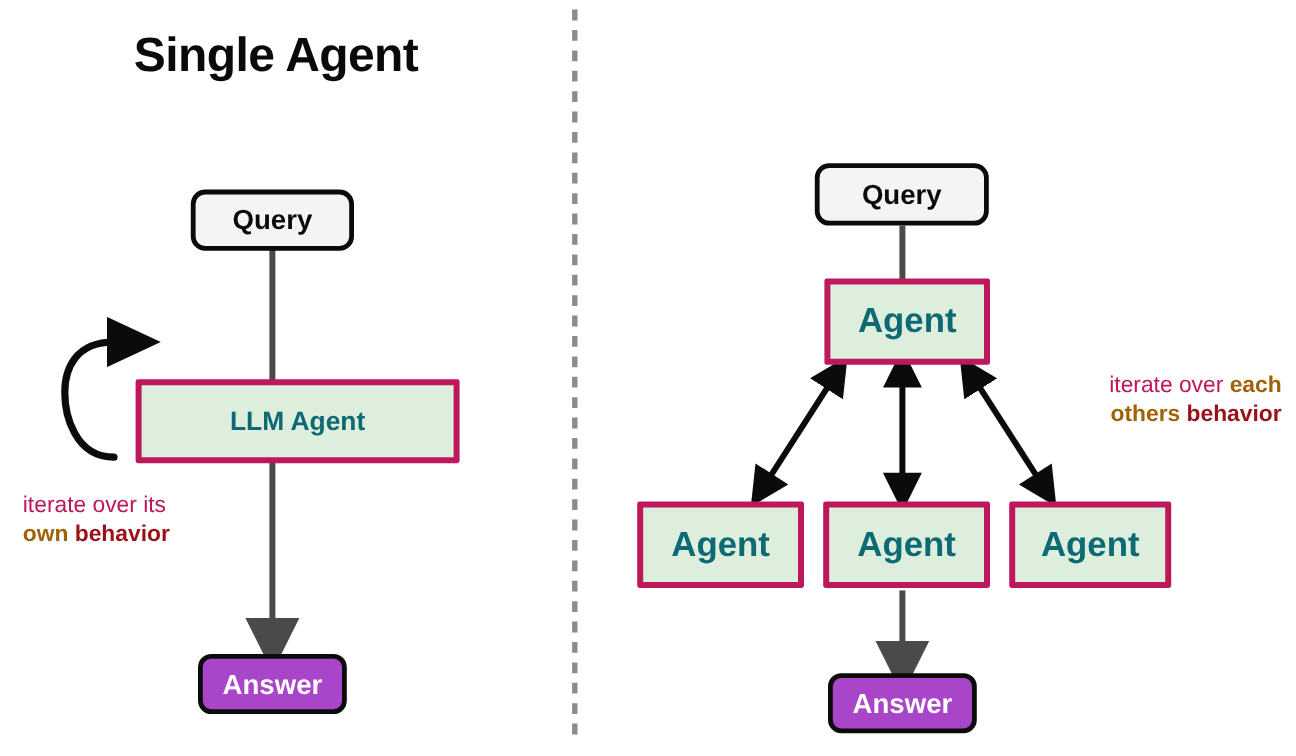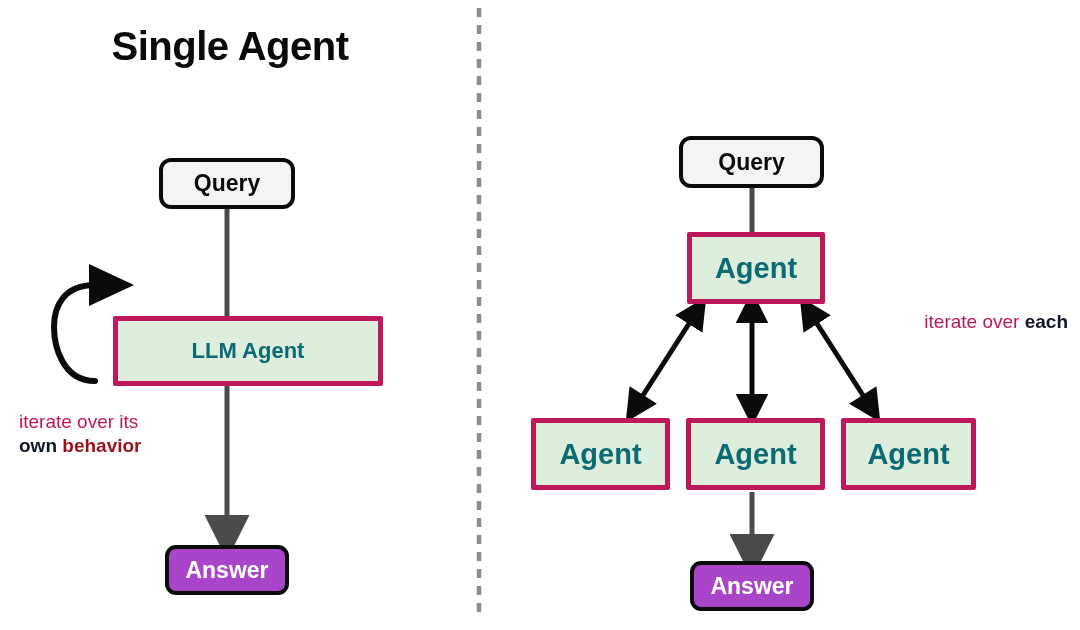--- a/index.html
+++ b/index.html
@@ -67,21 +67,21 @@
     font-size: 23px;
   }
   .annotation {
     position: absolute;
     font-family: "Liberation Sans", sans-serif;
     font-size: 19px;
     line-height: 24px;
     color: #9b1118;
   }
   .annotation .b-black {
-    color: #0f172a;
+    color: #a16207;
     font-weight: bold;
   }
   .annotation .b-red {
     color: #9b1118;
     font-weight: bold;
   }
   .annotation .r-red {
     color: #be185d;
     font-weight: normal;
   }
@@ -173,15 +173,18 @@
   </div>
 
   <div class="node node-answer" style="left:690px; top:561px; width:124px; height:50px;">
     <span>Answer</span>
   </div>
 
   <div class="annotation ann-right" style="left:820px; top:310px; width:248px;">
     <div>
       <span class="r-red">iterate over</span><span>&nbsp;</span><span class="b-black">each</span>
     </div>
+    <div>
+      <span class="b-black">others</span><span>&nbsp;</span><span class="b-red">behavior</span>
+    </div>
   </div>
 
 </div>
 
 </body></html>

